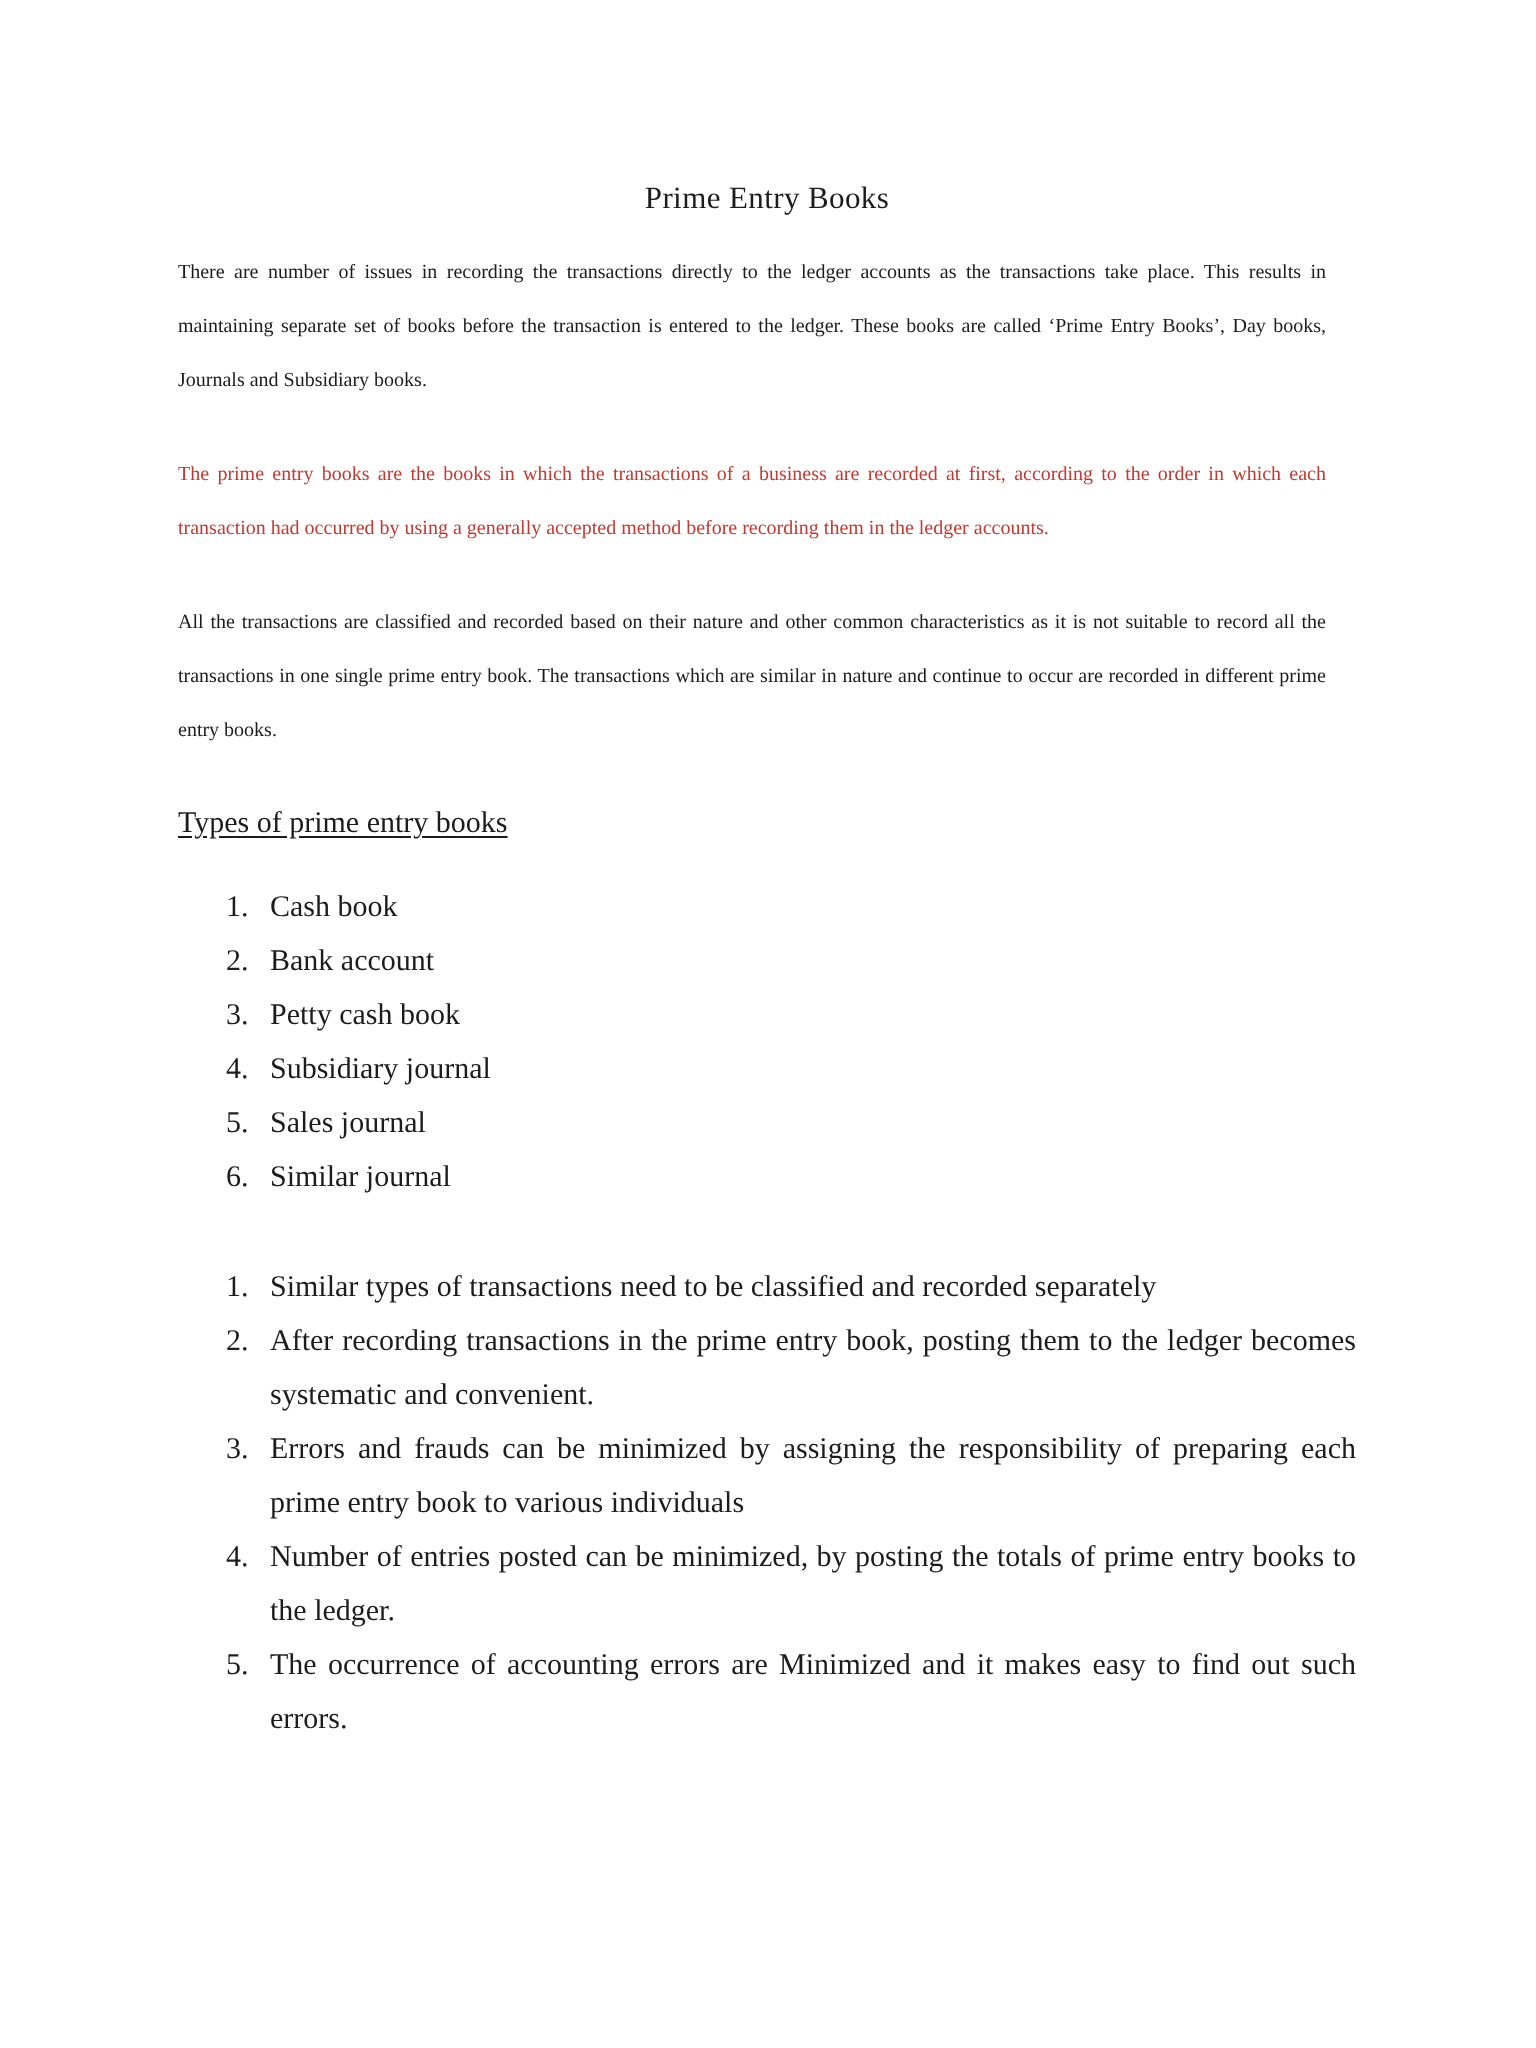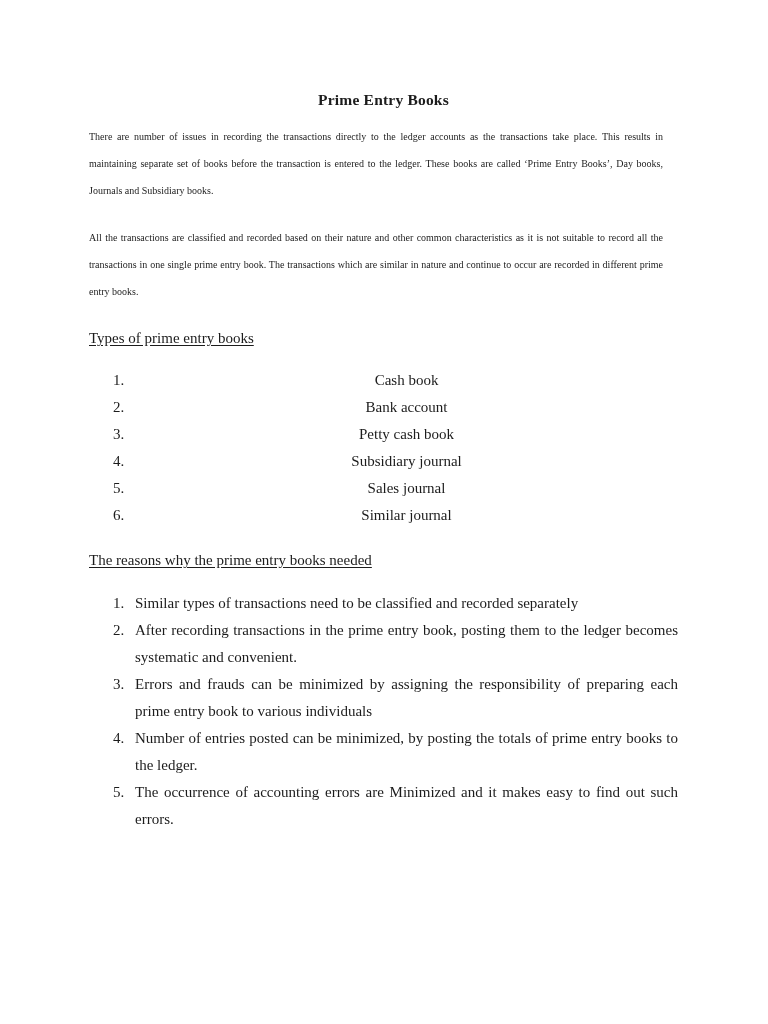--- a/index.html
+++ b/index.html
@@ -23,21 +23,21 @@
     padding: 0;
   }
   .content {
     position: absolute;
     left: 89px;
     top: 88px;
     width: 589px;
   }
   .doc-title {
     font-size: 15.5px;
-    font-weight: bold;
+    font-weight: normal;
     text-align: center;
     margin: 0 0 12px 0;
     letter-spacing: 0.2px;
     line-height: 1.5;
   }
   p.para {
     font-size: 10px;
     line-height: 27px;
     text-align: justify;
     text-justify: inter-word;
@@ -79,56 +79,54 @@
     content: counter(li) ".";
     position: absolute;
     left: 24px;
     top: 0;
     width: 18px;
     text-align: left;
     font-size: 15px;
     line-height: 27px;
   }
   ol.num-list.tight > li {
-    text-align: center;
+    text-align: left;
   }
   .list-gap-a { height: 9px; }
   .list-gap-b { height: 10px; }
 </style>
 </head>
 <body>
 
 <div class="page">
   <div class="content">
 
     <h1 class="doc-title">Prime Entry Books</h1>
 
     <p class="para">There are number of issues in recording the transactions directly to the ledger accounts as the transactions take place. This results in maintaining separate set of books before the transaction is entered to the ledger. These books are called ‘Prime Entry Books’, Day books, Journals and Subsidiary books.</p>
 
+    <p class="para red">The prime entry books are the books in which the transactions of a business are recorded at first, according to the order in which each transaction had occurred by using a generally accepted method before recording them in the ledger accounts.</p>
 
     <p class="para">All the transactions are classified and recorded based on their nature and other common characteristics as it is not suitable to record all the transactions in one single prime entry book. The transactions which are similar in nature and continue to occur are recorded in different prime entry books.</p>
 
     <h2 class="section-heading">
       <span class="ul">Types of prime entry books</span>
     </h2>
 
     <div class="list-gap-a"></div>
 
     <ol class="num-list tight">
       <li>Cash book</li>
       <li>Bank account</li>
       <li>Petty cash book</li>
       <li>Subsidiary journal</li>
       <li>Sales journal</li>
       <li>Similar journal</li>
     </ol>
 
-    <h2 class="section-heading">
-      <span class="ul">The reasons why the prime entry books needed</span>
-    </h2>
 
     <div class="list-gap-b"></div>
 
     <ol class="num-list">
       <li>Similar types of transactions need to be classified and recorded separately</li>
       <li>After recording transactions in the prime entry book, posting them to the ledger becomes systematic and convenient.</li>
       <li>Errors and frauds can be minimized by assigning the responsibility of preparing each prime entry book to various individuals</li>
       <li>Number of entries posted can be minimized, by posting the totals of prime entry books to the ledger.</li>
       <li>The occurrence of accounting errors are Minimized and it makes easy to find out such errors.</li>
     </ol>

